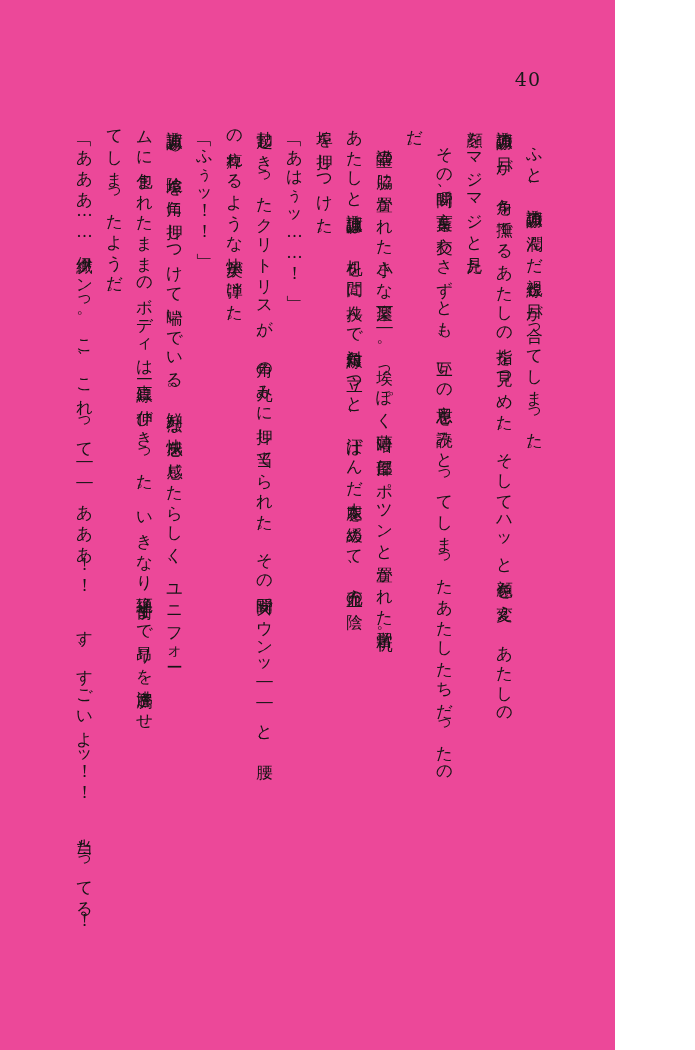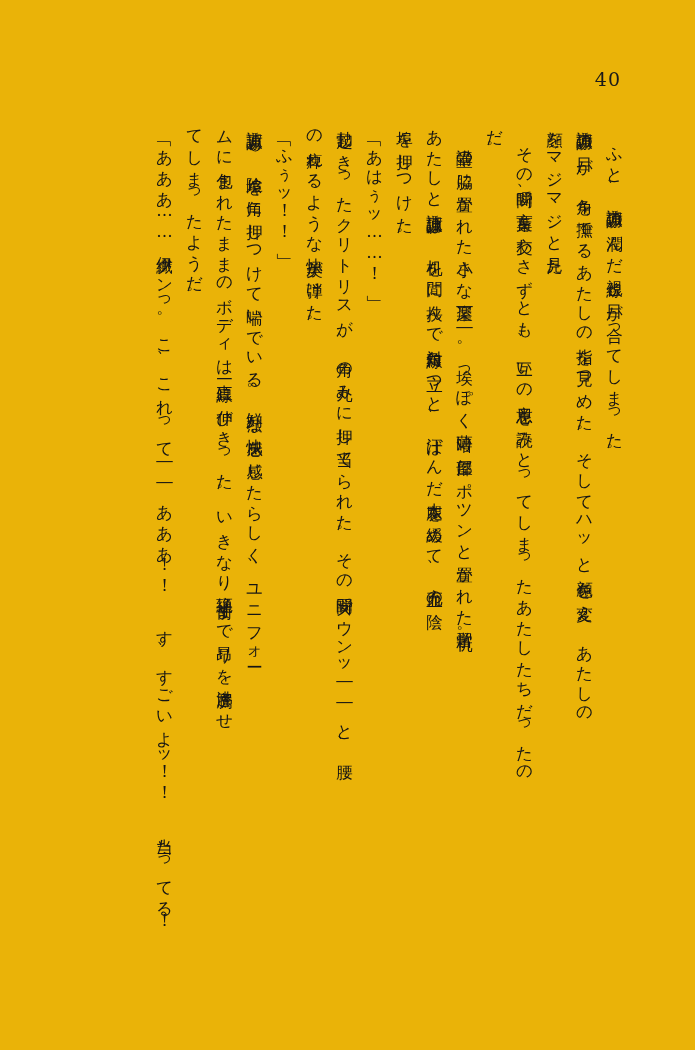--- a/index.html
+++ b/index.html
@@ -9,23 +9,23 @@
   }
   body {
     width: 695px;
     height: 1050px;
     overflow: hidden;
     font-family: "DejaVu Serif", "Liberation Serif", serif;
     color: #111111;
   }
   #page {
     position: relative;
-    width: 695px;
+    width: 615px;
     height: 1050px;
-    background: #eab308;
+    background: #ec4899;
   }
   #page-number {
     position: absolute;
     top: 68px;
     right: 74px;
     font-size: 19px;
     letter-spacing: 1px;
     color: #1a1a1a;
     font-family: "DejaVu Serif", "Liberation Serif", serif;
   }

